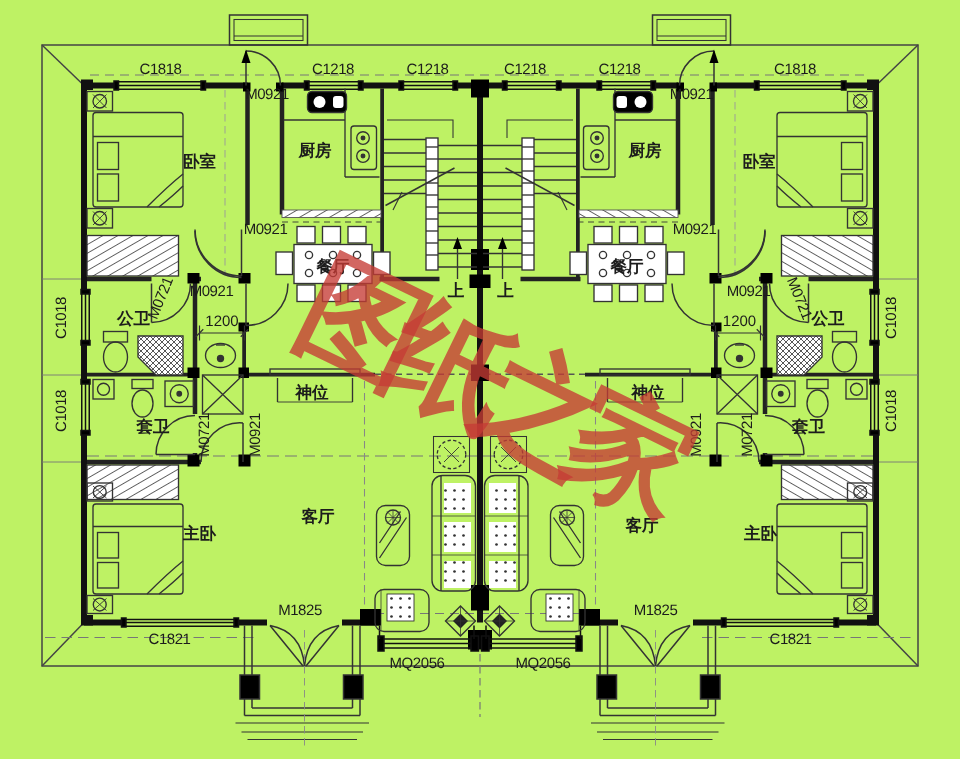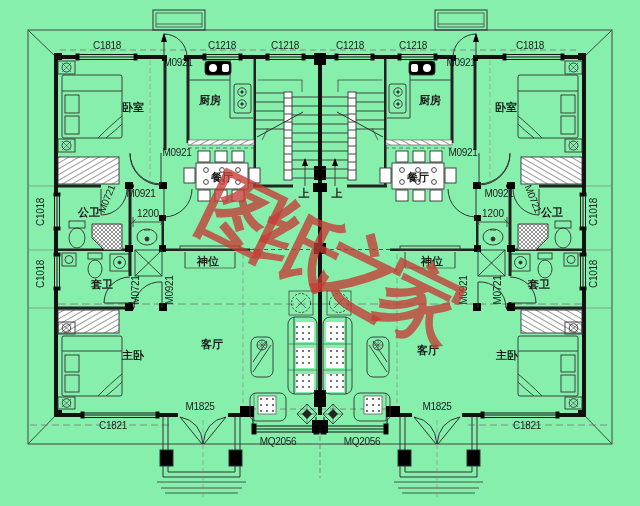--- a/index.html
+++ b/index.html
@@ -1,16 +1,16 @@
 <!DOCTYPE html>
 <html><head>
 <meta charset="utf-8">
 <style>
   html,body{margin:0;padding:0;background:#ffffff;}
-  .stage{position:relative;width:640px;height:506px;background:#86efac;overflow:hidden;
+  .stage{position:relative;width:640px;height:506px;background:#bef264;overflow:hidden;
          font-family:"Liberation Sans", sans-serif;}
   .stage svg{position:absolute;left:0;top:0;}
   svg text{fill:#1c1c1c;}
   .code{font-size:10px;letter-spacing:-0.3px;font-family:"Liberation Sans",sans-serif;}
   .room{font-size:11px;font-weight:bold;font-family:"DejaVu Sans","Liberation Sans",sans-serif;}
   .dim{font-size:10px;}
   .watermark{
     position:absolute;left:112px;top:200px;width:420px;height:120px;
     transform:rotate(26deg);transform-origin:50% 50%;
     font-family:"DejaVu Serif","Liberation Serif",serif;

